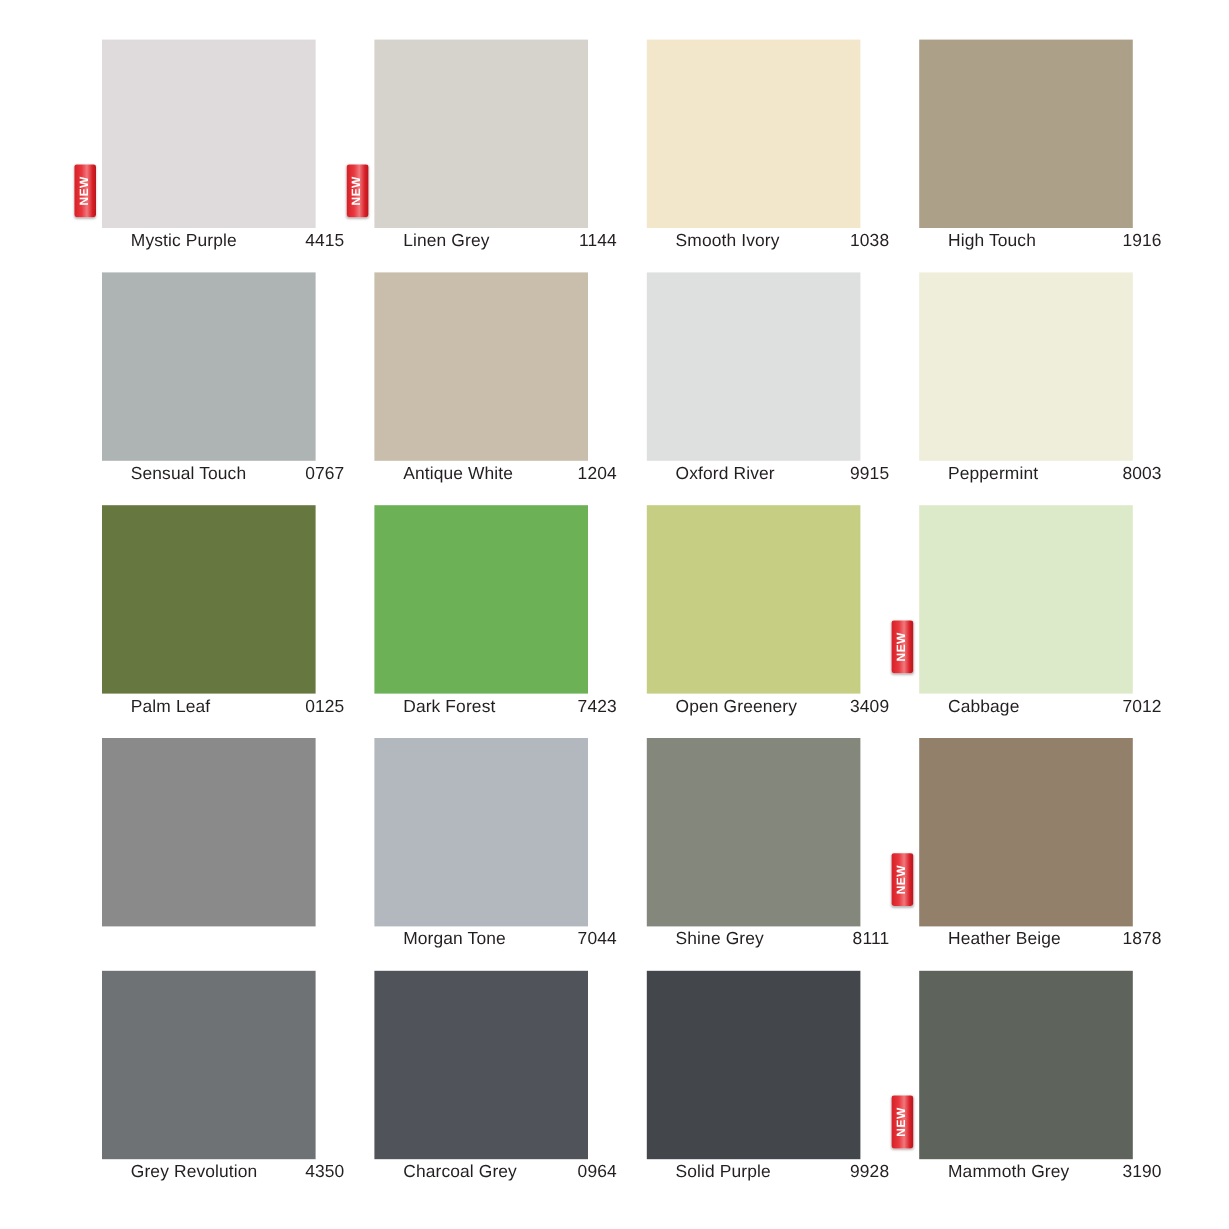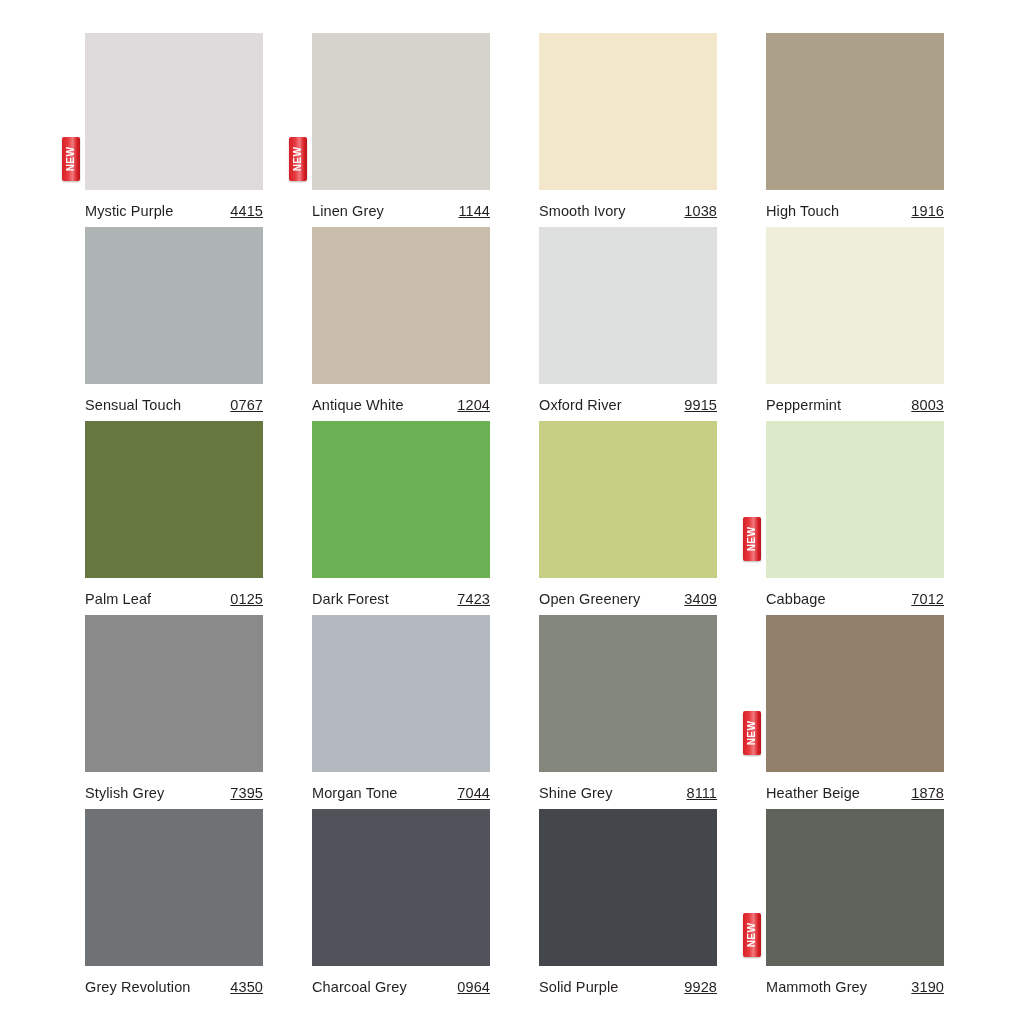--- a/index.html
+++ b/index.html
@@ -38,36 +38,36 @@
     width: 178px;
     height: 157px;
     display: block;
   }
 
   .swatch-caption {
     display: flex;
     justify-content: space-between;
     align-items: center;
     width: 178px;
-    padding-top: 13px;
+    padding-top: 3px;
+    margin-left: 24px;
   }
 
   .swatch-label {
     font-size: 14.5px;
     color: #231f20;
     letter-spacing: 0.1px;
     white-space: nowrap;
   }
 
   .swatch-code {
     font-size: 14.5px;
     color: #231f20;
     letter-spacing: 0.1px;
     white-space: nowrap;
-    text-decoration: underline;
   }
 
   
   .new-badge {
     position: absolute;
     left: -23px;
     width: 18px;
     height: 44px;
     border-radius: 2px;
     background: linear-gradient(
@@ -192,24 +192,20 @@
           <span class="new-badge-text">NEW</span>
         </div>
         <div class="swatch-chip" style="background: rgb(220, 234, 201);"></div>
         <div class="swatch-caption">
           <span class="swatch-label">Cabbage</span>
           <span class="swatch-code">7012</span>
         </div>
       </div>
       <div class="swatch-cell">
         <div class="swatch-chip" style="background: rgb(138, 138, 138);"></div>
-        <div class="swatch-caption">
-          <span class="swatch-label">Stylish Grey</span>
-          <span class="swatch-code">7395</span>
-        </div>
       </div>
       <div class="swatch-cell">
         <div class="swatch-chip" style="background: rgb(178, 184, 189);"></div>
         <div class="swatch-caption">
           <span class="swatch-label">Morgan Tone</span>
           <span class="swatch-code">7044</span>
         </div>
       </div>
       <div class="swatch-cell">
         <div class="swatch-chip" style="background: rgb(132, 135, 124);"></div>

